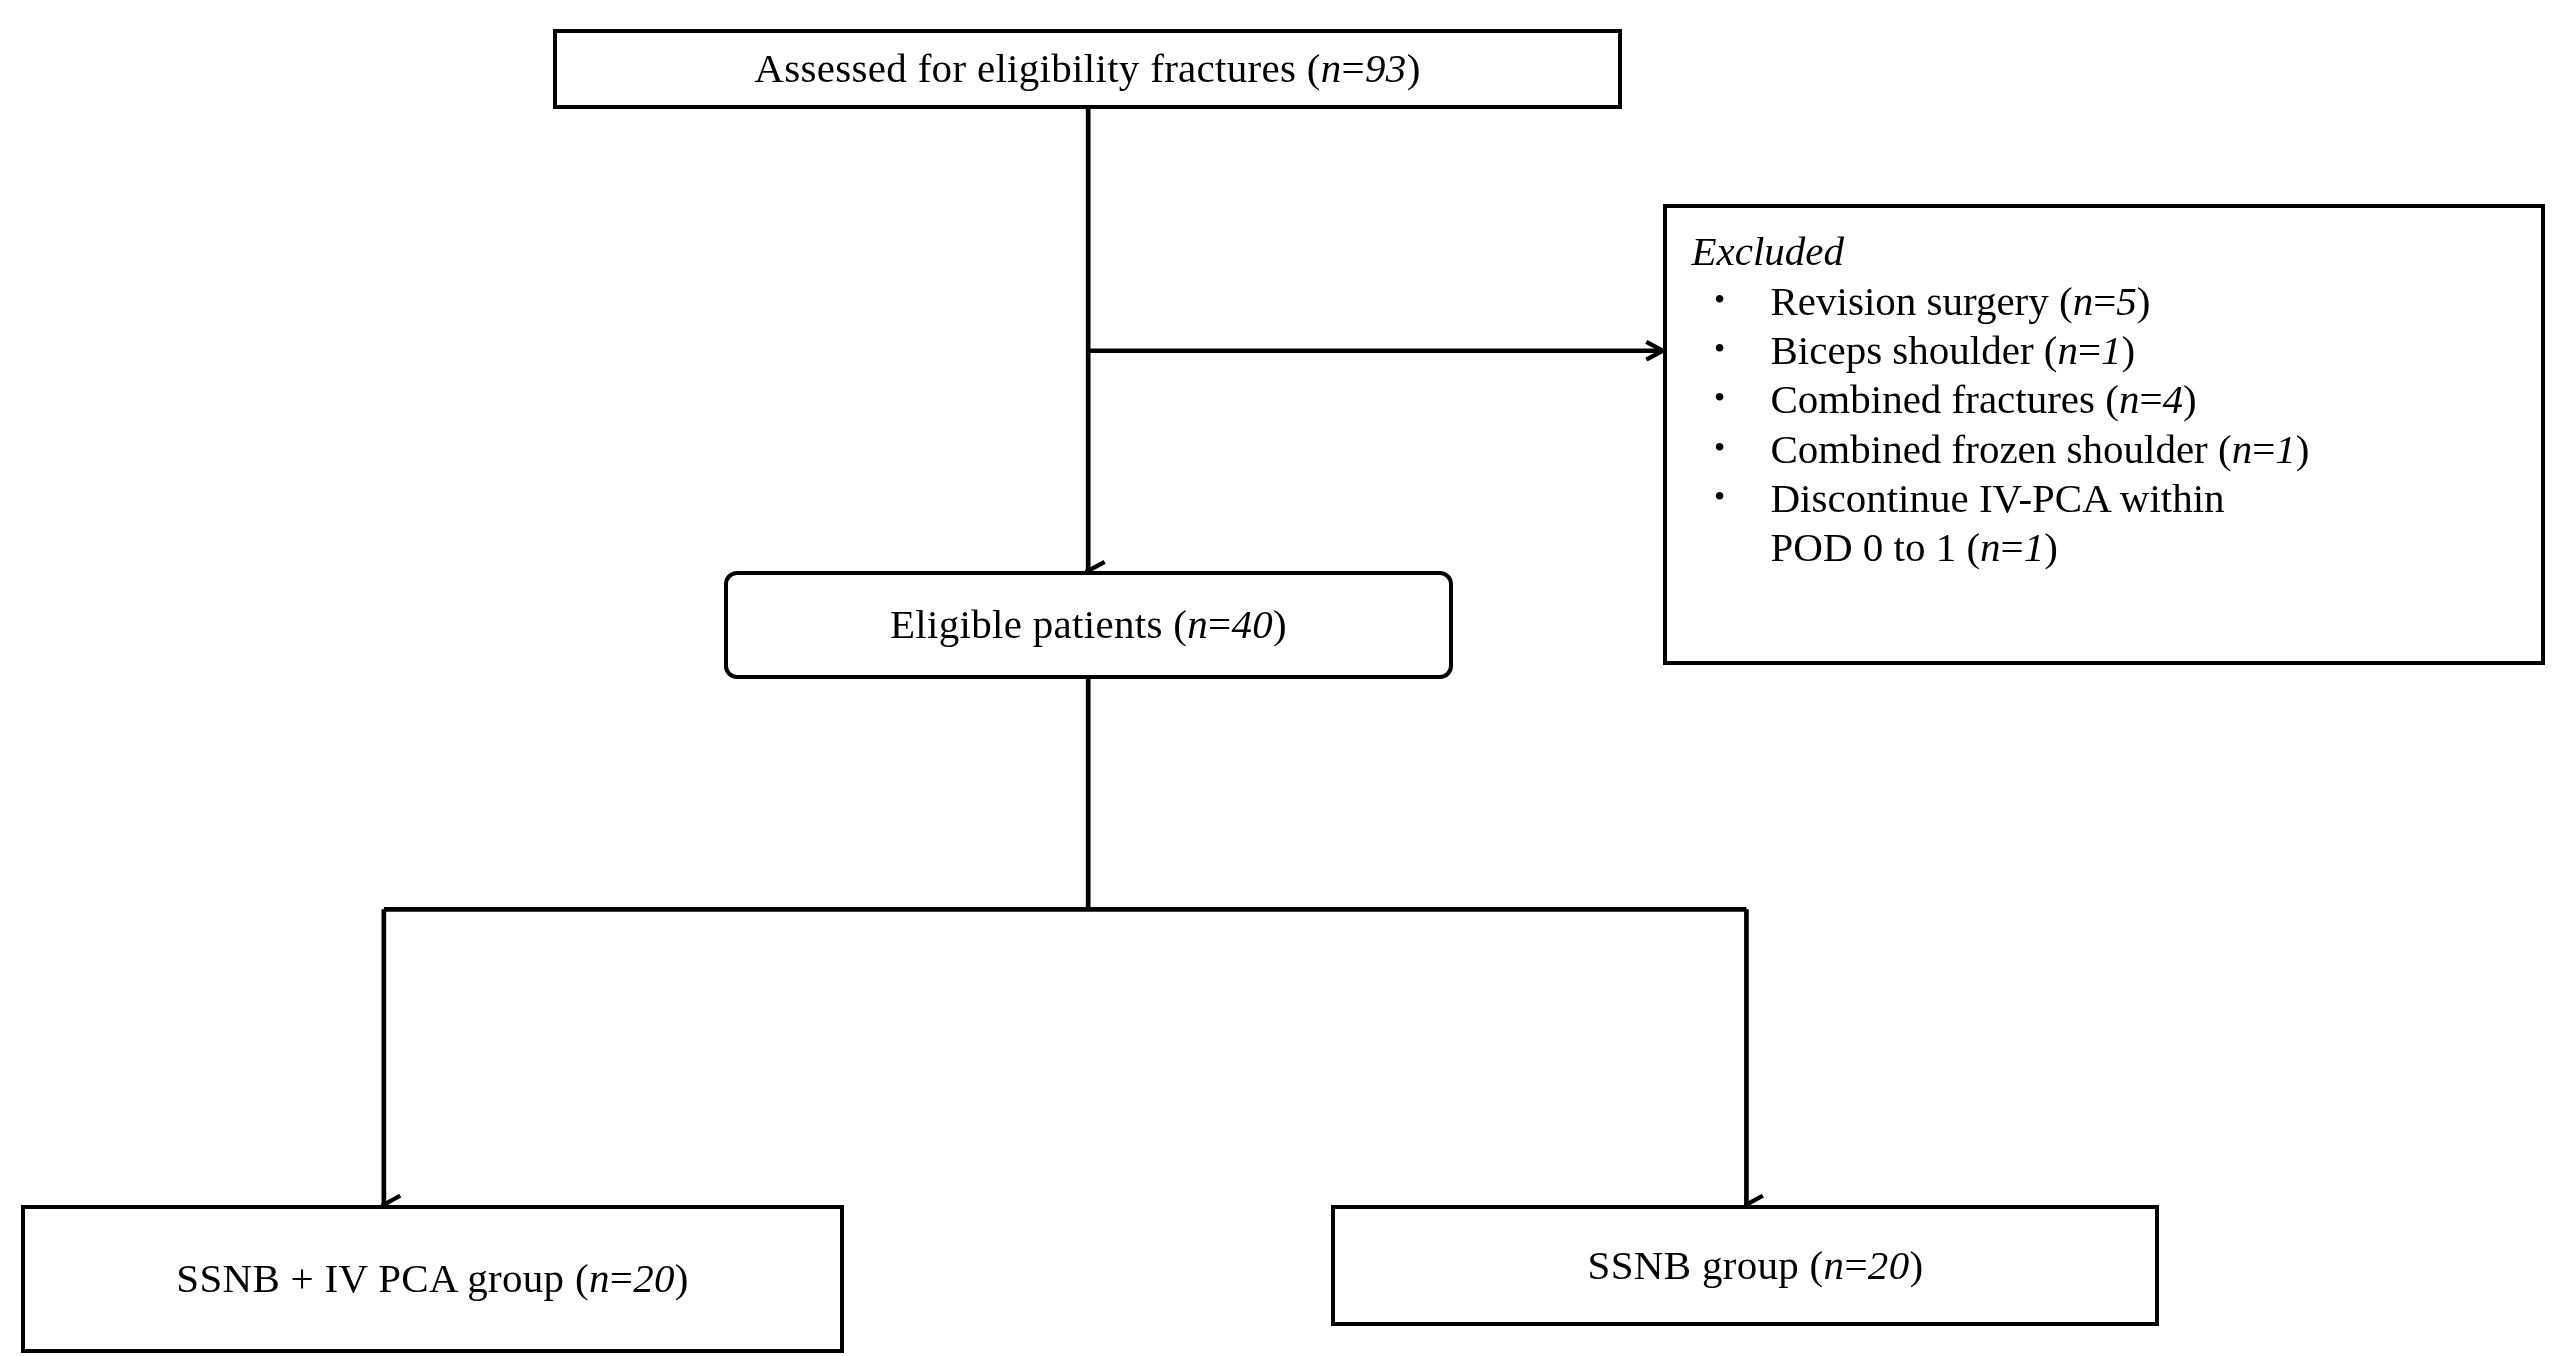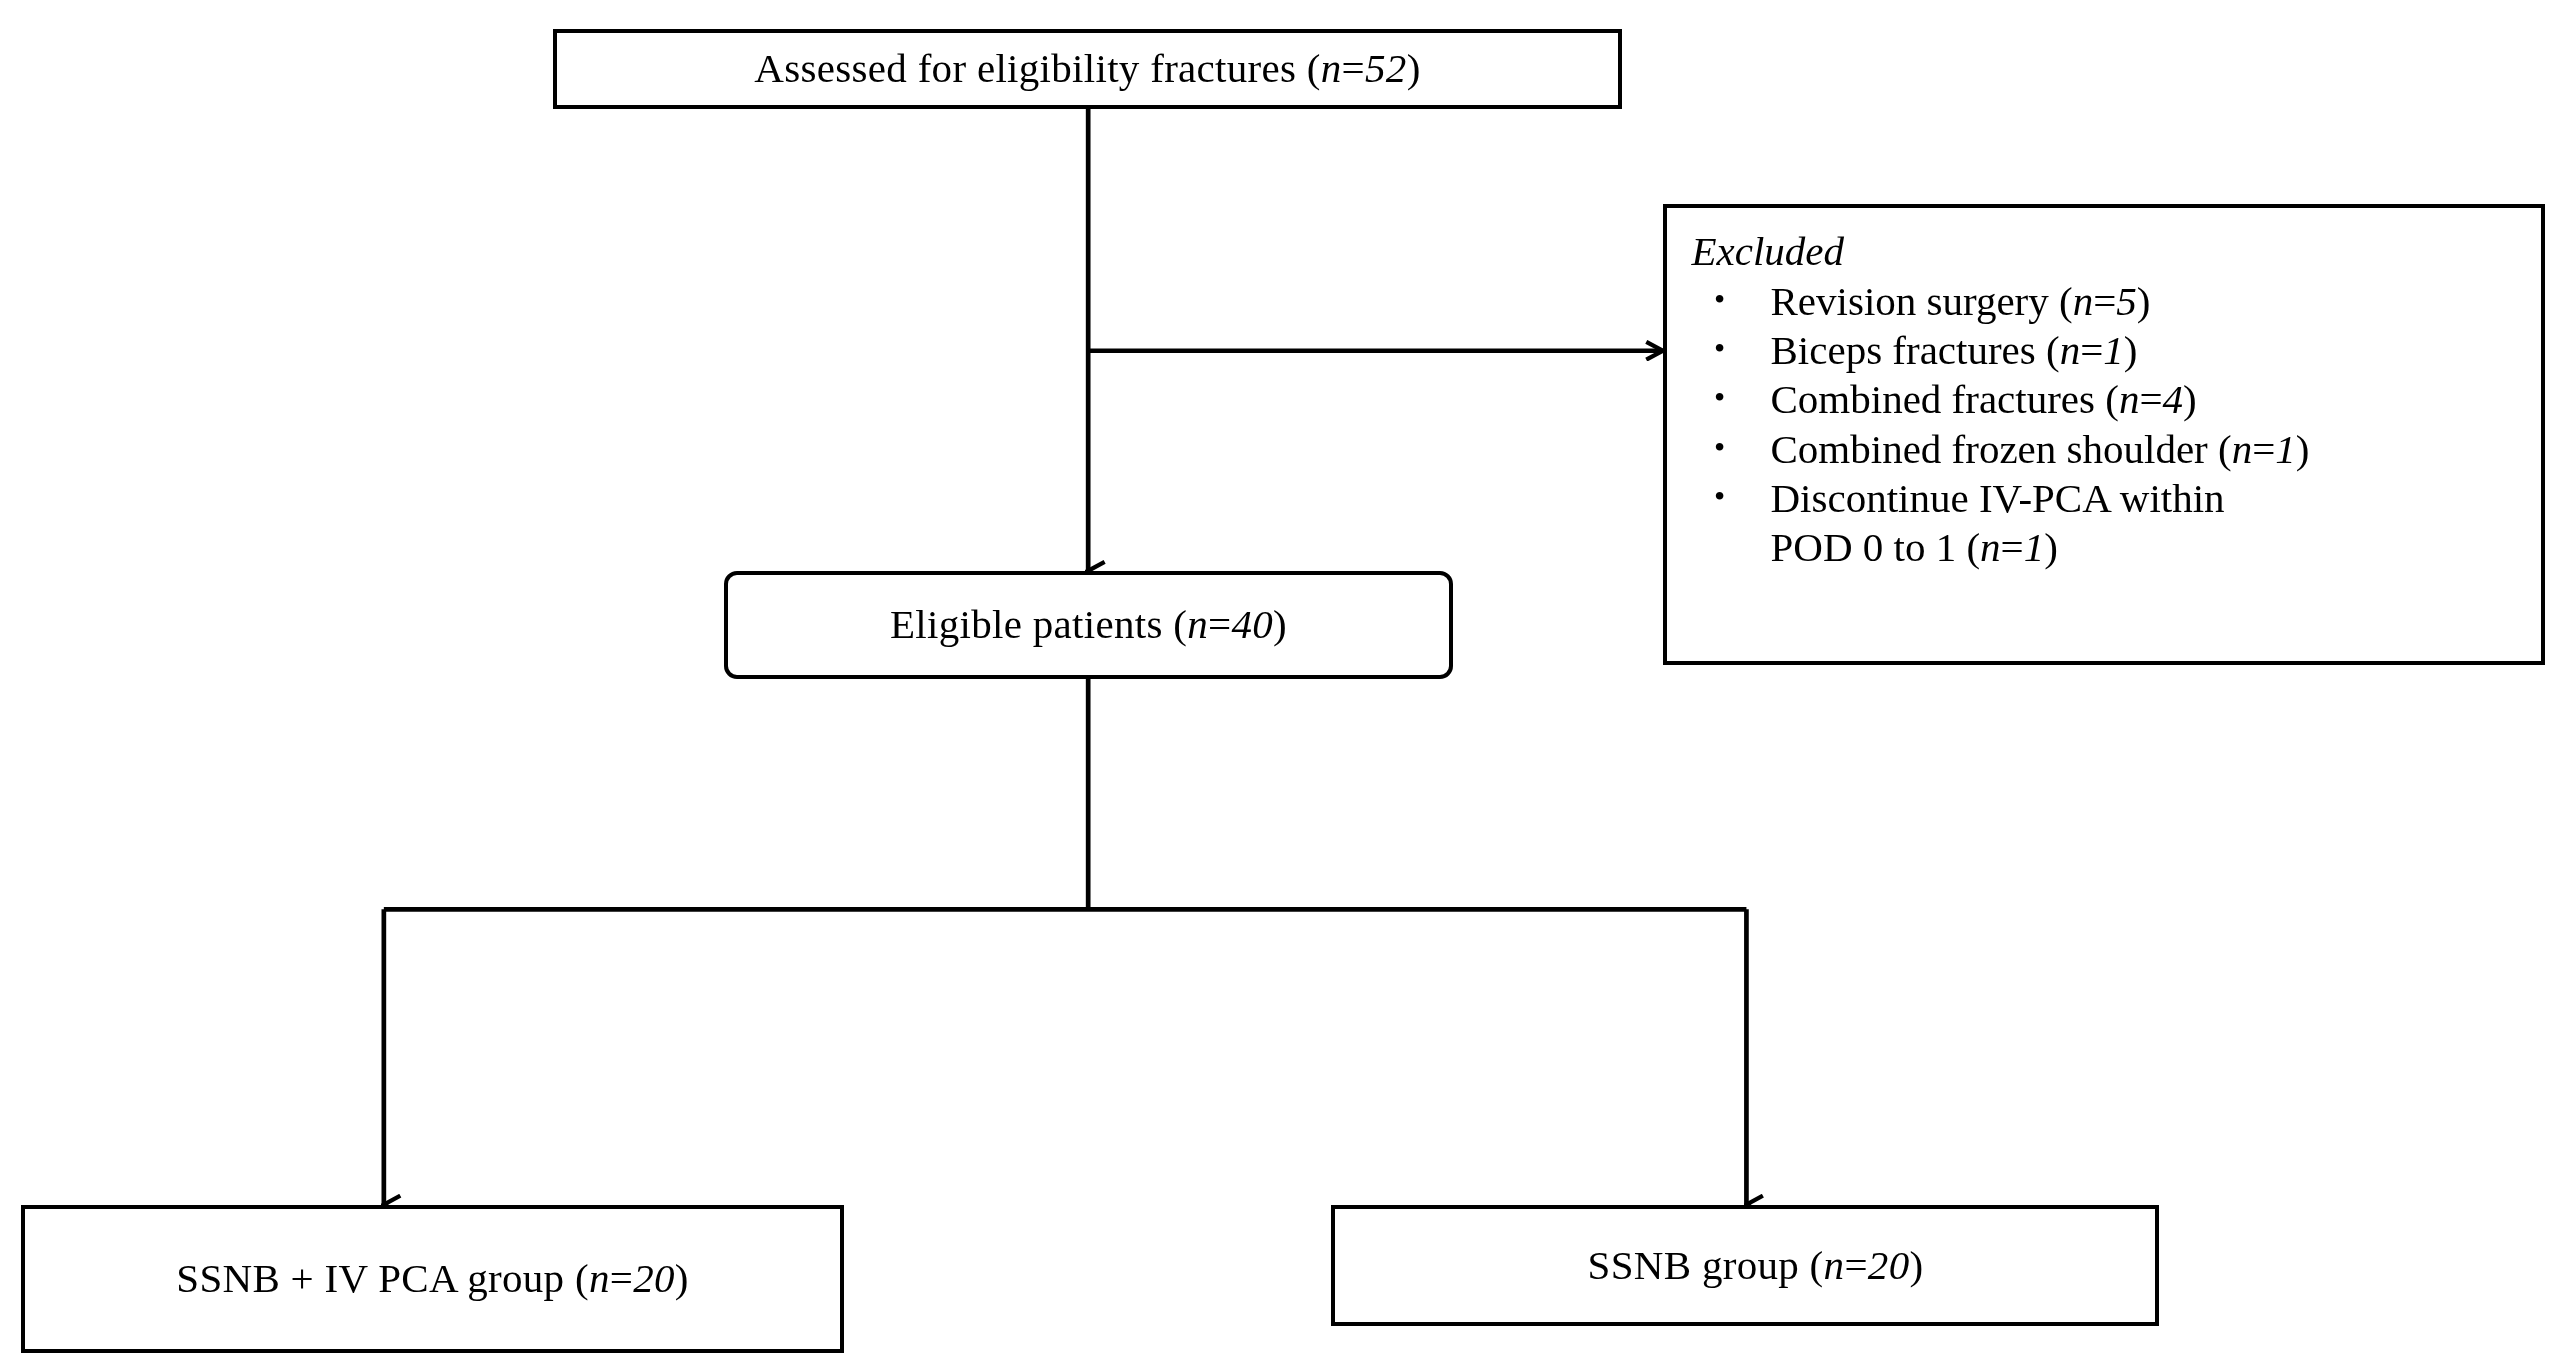--- a/index.html
+++ b/index.html
@@ -124,33 +124,33 @@
     <g>
       <line x1="408" y1="967" x2="408" y2="1281" stroke="#000000" stroke-width="5" marker-end="url(#arrowdown)"></line>
     </g>
 
     <g>
       <line x1="1857" y1="967" x2="1857" y2="1281" stroke="#000000" stroke-width="5" marker-end="url(#arrowdown)"></line>
     </g>
   </svg>
 
   <div class="node" id="box-assessed">
-    <div class="node-text"><span>Assessed for eligibility fractures</span> (<span class="it">n</span>=<span class="it">52</span>)</div>
+    <div class="node-text"><span>Assessed for eligibility fractures</span> (<span class="it">n</span>=<span class="it">93</span>)</div>
   </div>
 
   <div class="node" id="box-excluded">
     <div id="excluded-title">Excluded</div>
     <ul id="excluded-list">
 
       <li>
         <span class="bullet-dot">•</span><span>Revision surgery</span> (<span class="it">n</span>=<span class="it">5</span>)
       </li>
 
       <li>
-        <span class="bullet-dot">•</span><span>Biceps fractures</span> (<span class="it">n</span>=<span class="it">1</span>)
+        <span class="bullet-dot">•</span><span>Biceps shoulder</span> (<span class="it">n</span>=<span class="it">1</span>)
       </li>
 
       <li>
         <span class="bullet-dot">•</span><span>Combined fractures</span> (<span class="it">n</span>=<span class="it">4</span>)
       </li>
 
       <li>
         <span class="bullet-dot">•</span><span>Combined frozen shoulder</span> (<span class="it">n</span>=<span class="it">1</span>)
       </li>
 

